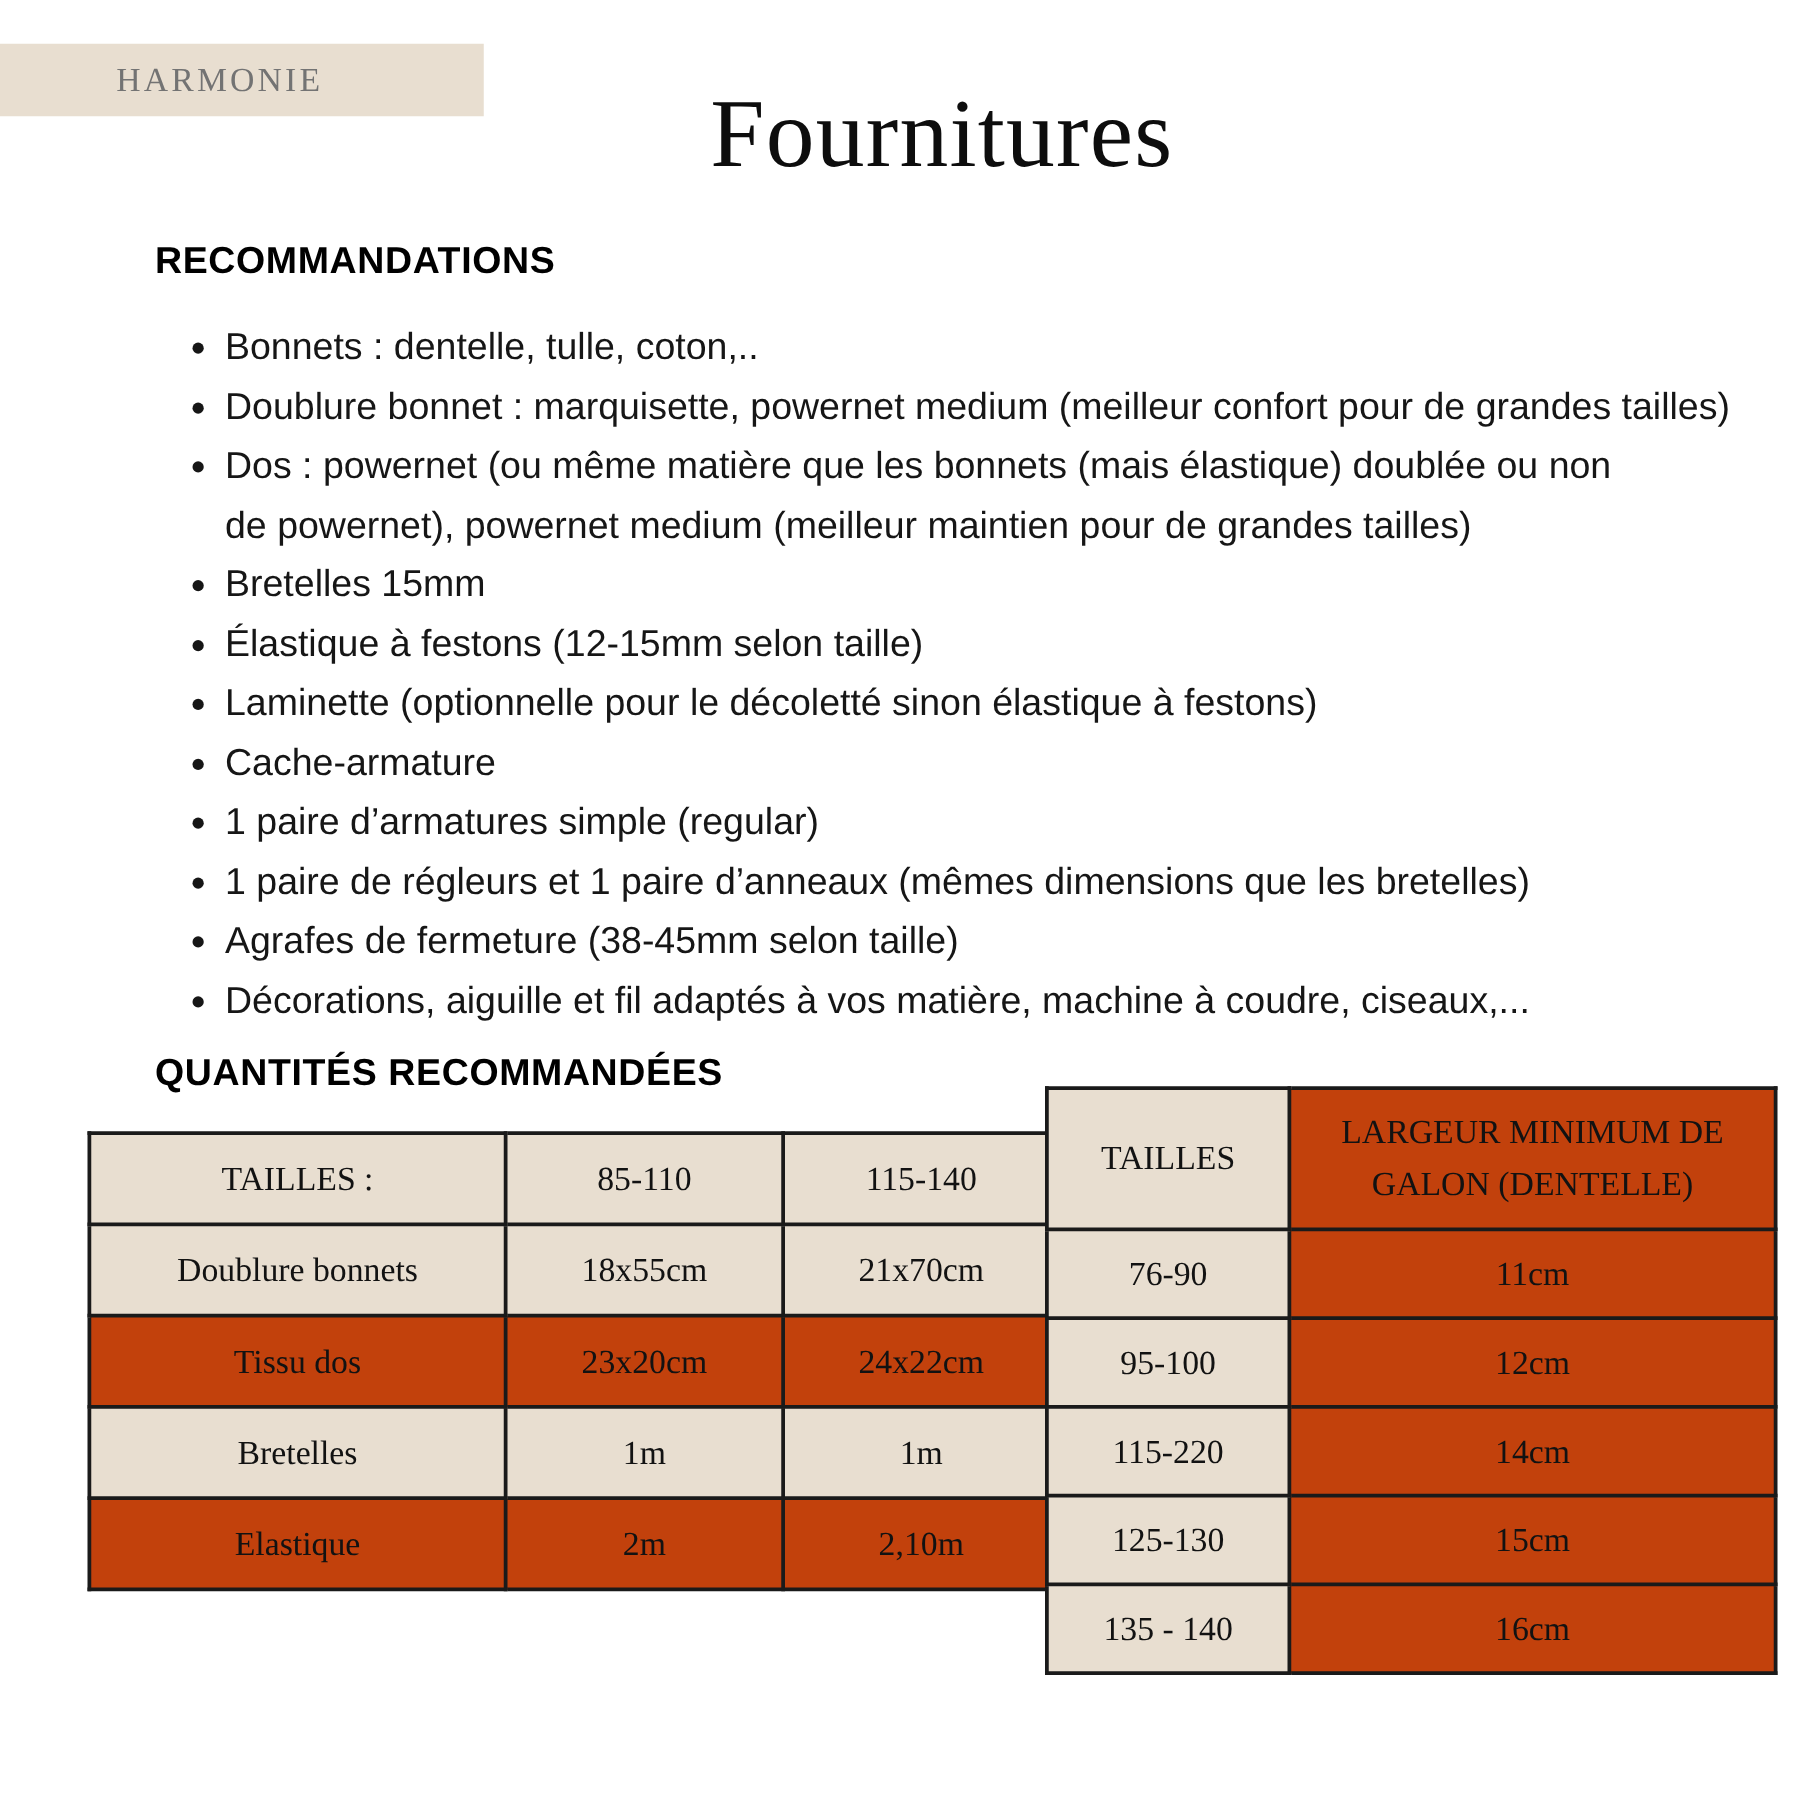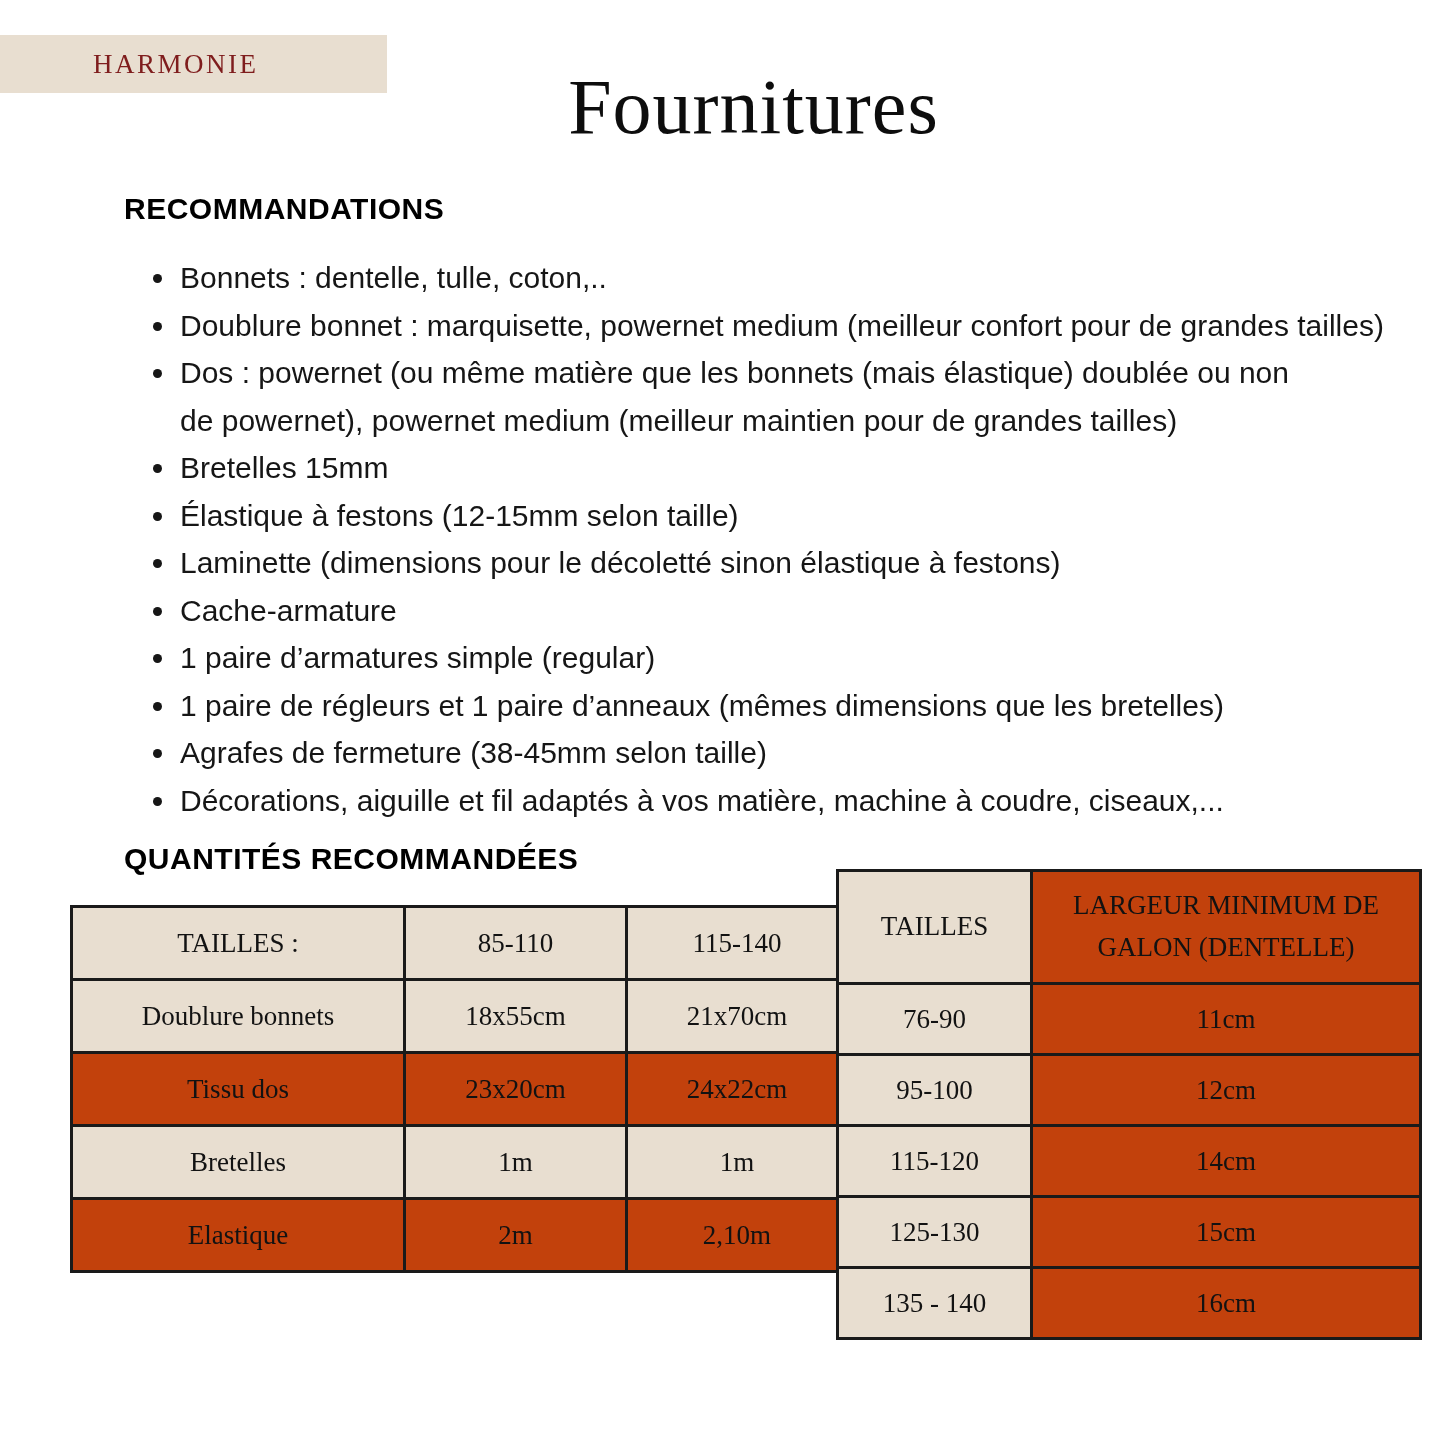--- a/index.html
+++ b/index.html
@@ -22,21 +22,21 @@
     position:absolute;
     left:0; top:35px;
     width:387px; height:58px;
     background:var(--beige);
     display:flex; align-items:center;
   }
   .brand-bar .brand-text{
     font-family:"Liberation Serif", serif;
     font-size:27px;
     letter-spacing:2.5px;
-    color:#7f1d1d;
+    color:#737373;
     padding-left:93px;
   }
   
   .title{
     position:absolute;
     top:62px; left:46px;
     width:1415px;
     margin:0;
     text-align:center;
     font-family:"Liberation Serif", serif;
@@ -114,21 +114,21 @@
   <h1 class="title">Fournitures</h1>
 
   <h2 class="section-heading heading-reco">RECOMMANDATIONS</h2>
 
   <ul class="bullets" id="reco-list">
       <li>Bonnets : dentelle, tulle, coton,..</li>
       <li>Doublure bonnet : marquisette, powernet medium (meilleur confort pour de grandes tailles)</li>
       <li>Dos : powernet (ou même matière que les bonnets (mais élastique) doublée ou non de powernet), powernet medium (meilleur maintien pour de grandes tailles)</li>
       <li>Bretelles 15mm</li>
       <li>Élastique à festons (12-15mm selon taille)</li>
-      <li>Laminette (dimensions pour le décoletté sinon élastique à festons)</li>
+      <li>Laminette (optionnelle pour le décoletté sinon élastique à festons)</li>
       <li>Cache-armature</li>
       <li>1 paire d’armatures simple (regular)</li>
       <li>1 paire de régleurs et 1 paire d’anneaux (mêmes dimensions que les bretelles)</li>
       <li>Agrafes de fermeture (38-45mm selon taille)</li>
       <li>Décorations, aiguille et fil adaptés à vos matière, machine à coudre, ciseaux,...</li>
     </ul>
 
   <h2 class="section-heading heading-quant">QUANTITÉS RECOMMANDÉES</h2>
 
   <table class="qtable" id="quantities-table">
@@ -173,21 +173,21 @@
     <tbody>
         <tr>
           <td class="beige">76-90</td>
           <td>11cm</td>
         </tr>
         <tr>
           <td class="beige">95-100</td>
           <td>12cm</td>
         </tr>
         <tr>
-          <td class="beige">115-120</td>
+          <td class="beige">115-220</td>
           <td>14cm</td>
         </tr>
         <tr>
           <td class="beige">125-130</td>
           <td>15cm</td>
         </tr>
         <tr>
           <td class="beige">135 - 140</td>
           <td>16cm</td>
         </tr>

